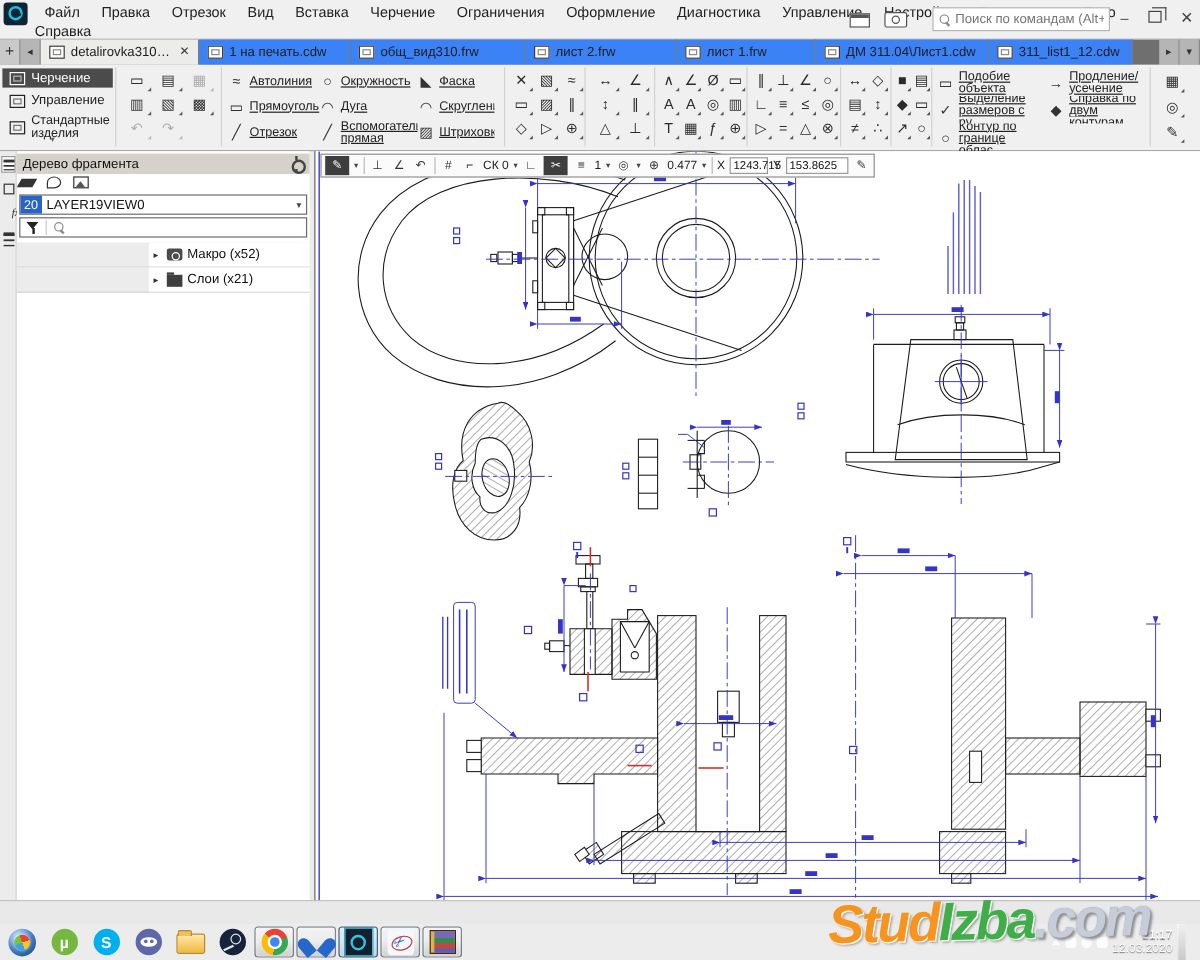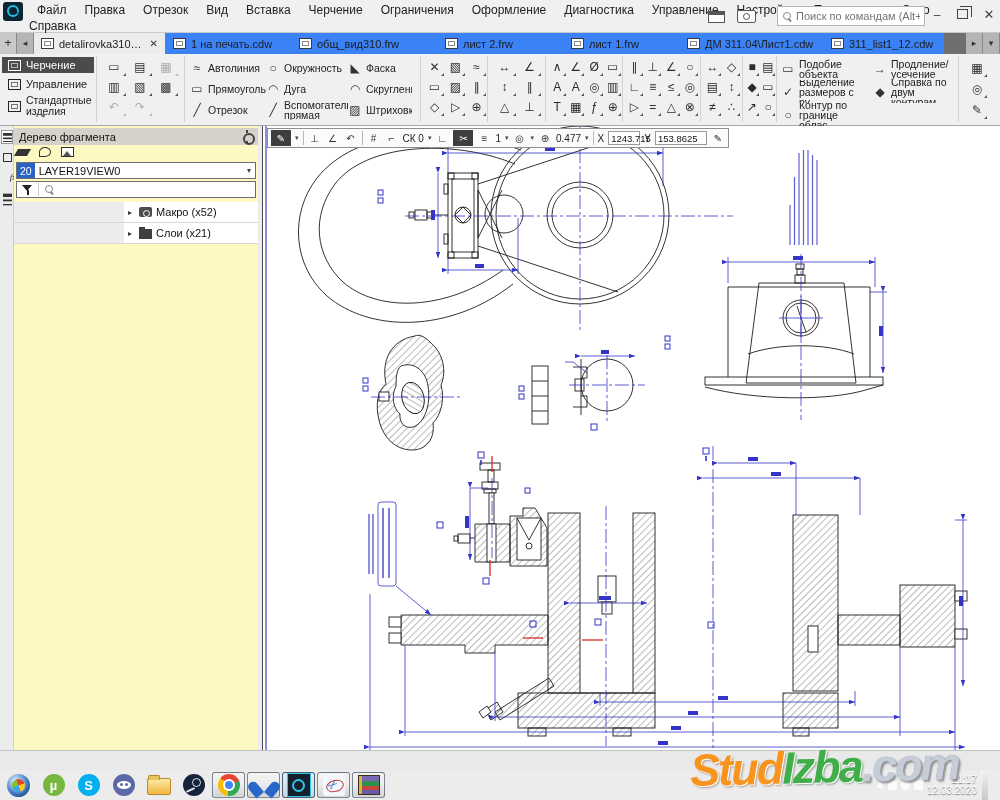--- a/index.html
+++ b/index.html
@@ -49,27 +49,27 @@
   .navitem{left:2px;width:92px;padding:2px 4px 2px 6px;font-size:11px;color:#222;display:flex;align-items:center;gap:5px;}
   .navitem.active{background:#4b4b4b;color:#fff;}
   .navchip{width:13px;height:11px;border:1px solid currentColor;position:relative;flex:none;}
   .navchip::before{content:"";position:absolute;left:2px;top:2px;right:2px;bottom:2px;border:1px solid currentColor;opacity:.6;}
   .igrid{display:grid;grid-auto-flow:row;}
   .ric{display:flex;align-items:center;justify-content:center;font-size:12px;color:#2b2b2b;position:relative;}
   .ric::after{content:"";position:absolute;right:1px;bottom:1px;border-left:3px solid transparent;border-bottom:3px solid #555;}
   .ric.dim{opacity:.35;}
   .gbtn{display:flex;align-items:center;gap:4px;font-size:10.5px;color:#222;overflow:hidden;}
   .gbtn .gi{width:14px;text-align:center;font-size:12px;color:#333;flex:none;}
-  .gbtn .gl{white-space:pre-line;line-height:10px;}
+  .gbtn .gl{white-space:pre-line;line-height:10px;text-decoration:underline;}
   
   #leftstrip{left:0;top:126px;width:14px;height:644px;background:#ececec;border-right:1px solid #cfcfcf;}
   .stripicon{left:1px;width:12px;height:14px;display:flex;align-items:center;justify-content:center;}
   .bars{width:9px;height:9px;background:linear-gradient(#333 1.4px,transparent 1.4px) 0 1px/9px 3.5px no-repeat,linear-gradient(#333 1.4px,transparent 1.4px) 0 4.5px/9px 3.5px,linear-gradient(#333 1.4px,transparent 1.4px);}
   .fx{font-style:italic;font-size:9px;color:#222;font-family:"Liberation Serif","DejaVu Serif",serif;}
-  #panel{left:14px;top:126px;width:244px;height:644px;background:#fef9c3;}
+  #panel{left:14px;top:126px;width:244px;height:644px;background:#ffffff;}
   #panelhead{left:0;top:2px;width:244px;height:17px;background:#d6d2cb;display:flex;align-items:center;padding:0 5px;font-size:11px;color:#111;}
   #panelhead .sp{flex:1;}
   .gear{width:12px;height:12px;position:relative;}
   .gear::before{content:"";position:absolute;left:2px;top:2px;width:8px;height:8px;border:2px solid #444;border-radius:50%;}
   .gear::after{content:"";position:absolute;left:5px;top:-1px;width:2px;height:14px;background:linear-gradient(#444 3px,transparent 3px,transparent 11px,#444 11px);}
   #ptools{left:2px;top:21px;display:flex;gap:10px;align-items:center;}
   #ptools .w{width:13px;height:7px;background:#333;transform:skewX(-30deg);}
   #ptools .cur{width:12px;height:10px;border:1.4px solid #333;border-radius:50% 50% 50% 0;}
   #ptools .pic{width:13px;height:10px;border:1.4px solid #333;background:#fff;position:relative;}
   #ptools .pic::before{content:"";position:absolute;left:1px;bottom:0;border-left:4px solid transparent;border-right:4px solid transparent;border-bottom:5px solid #555;}

